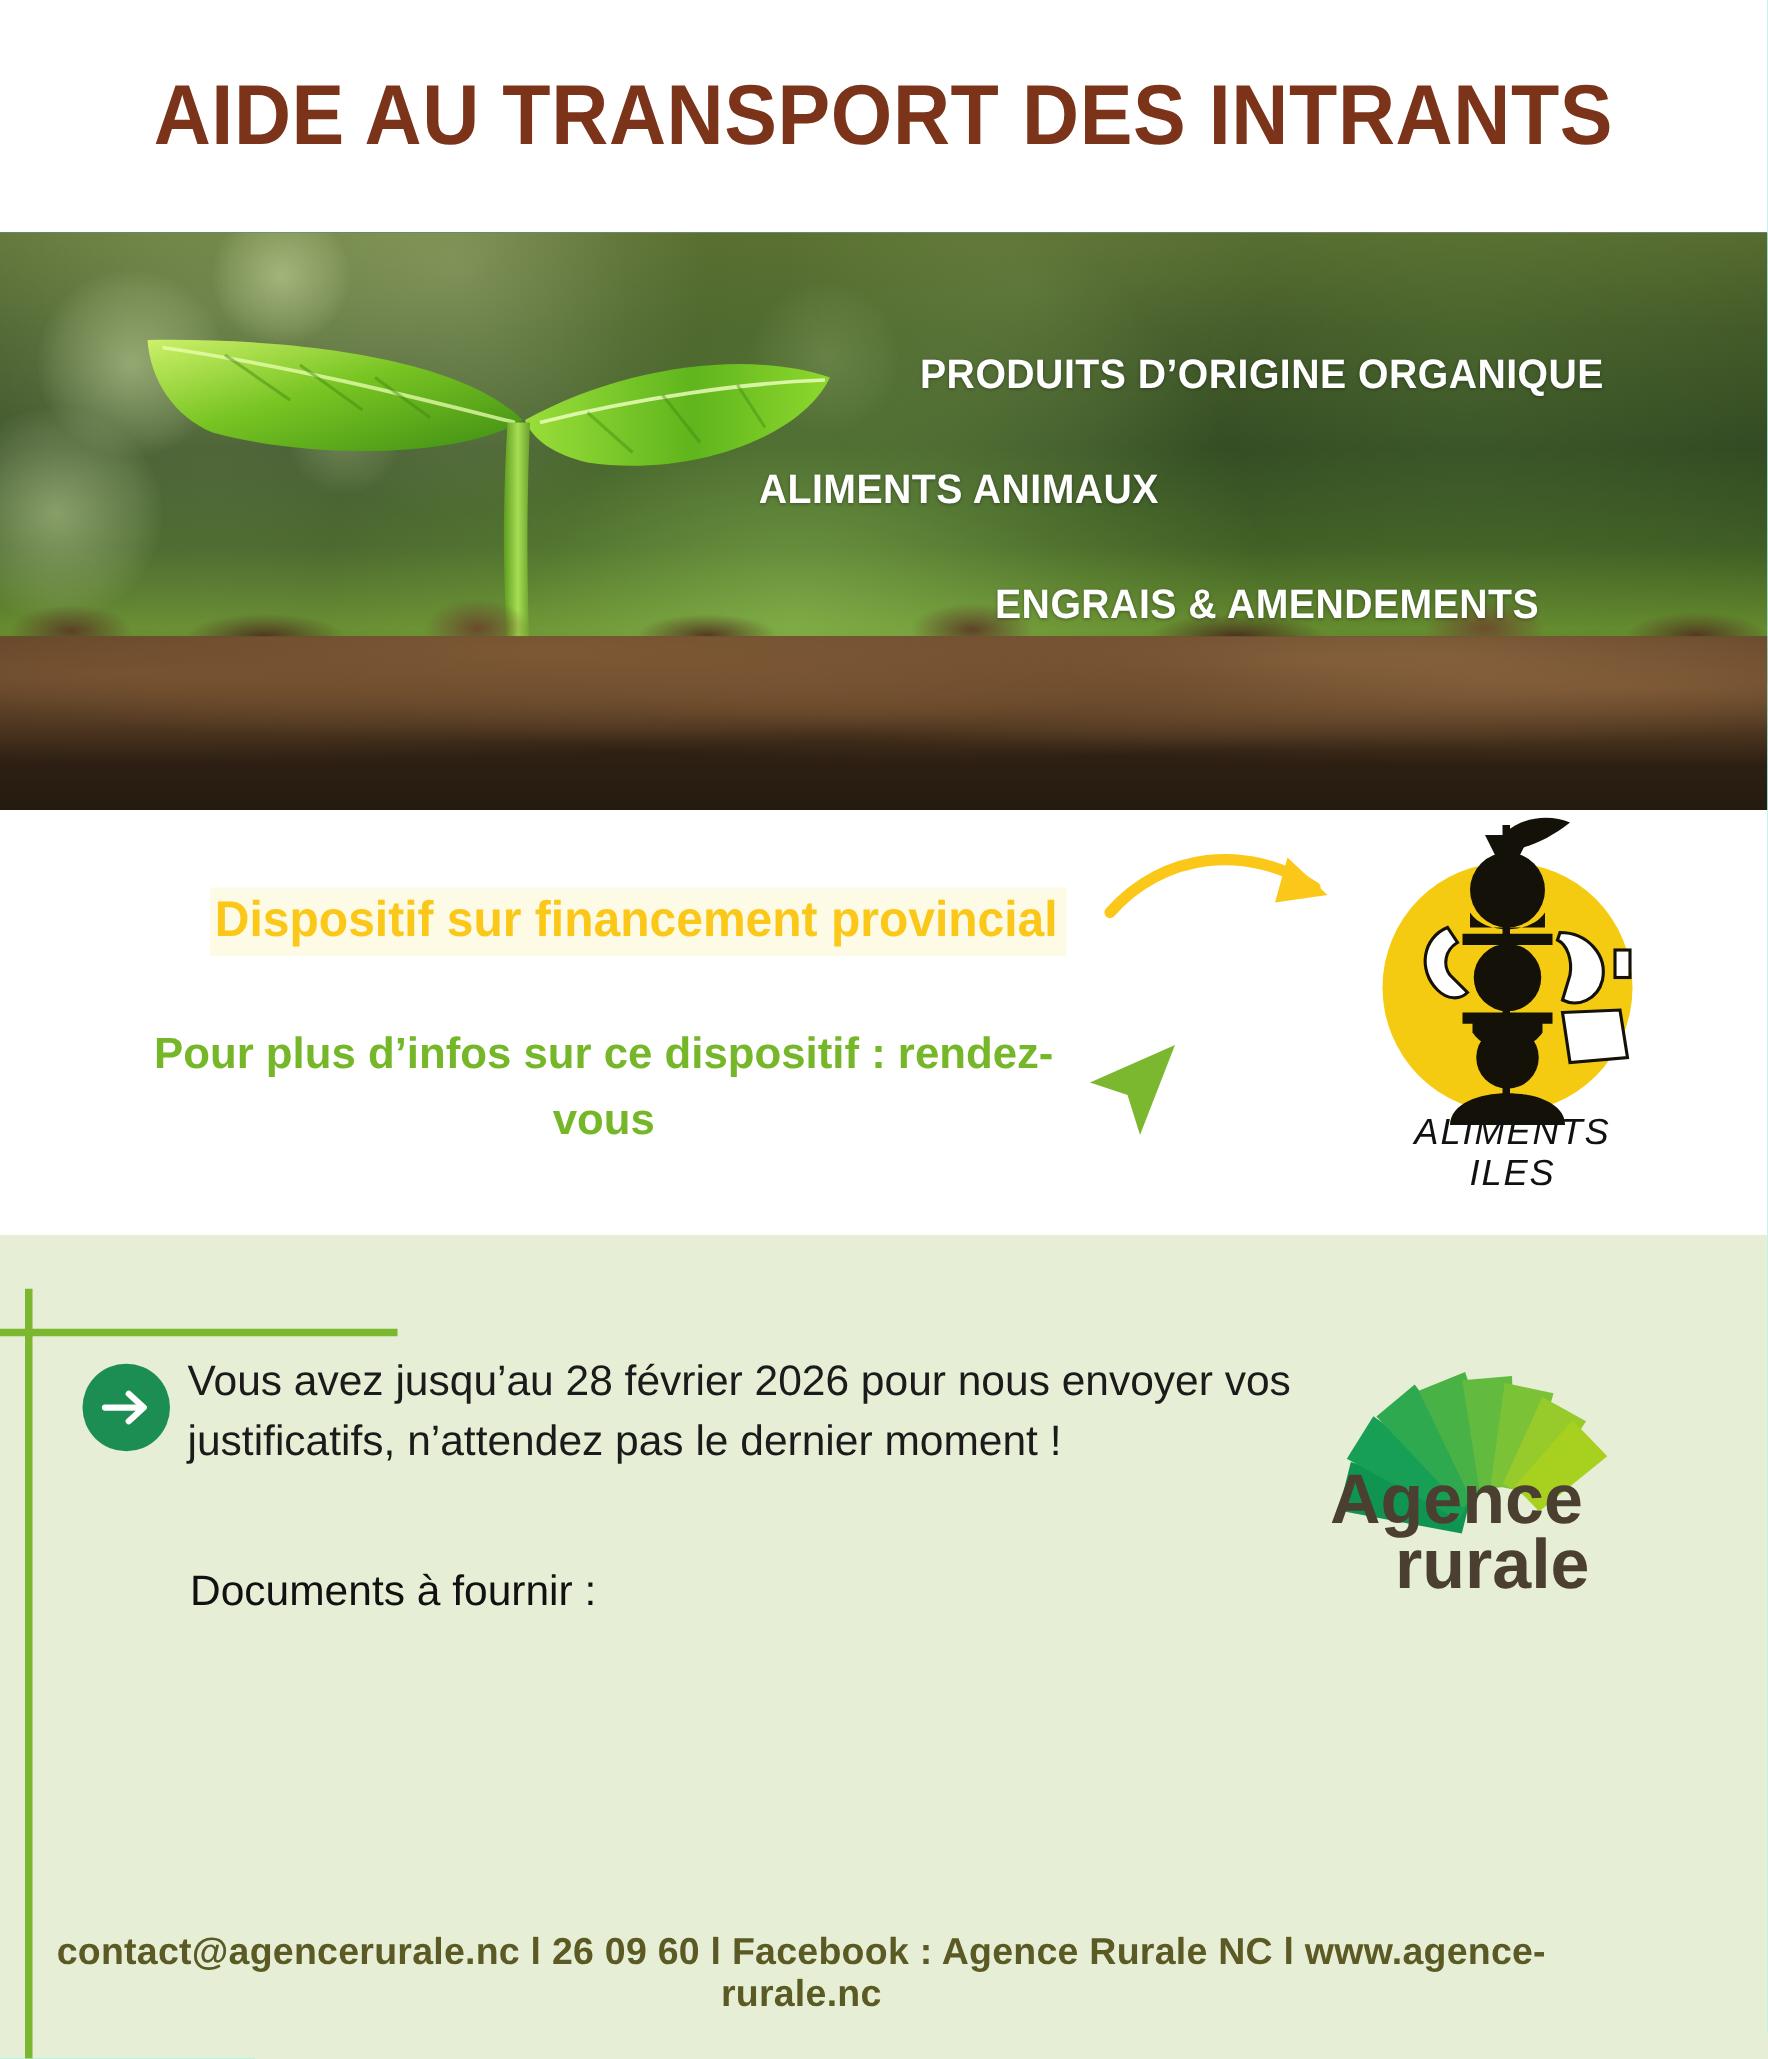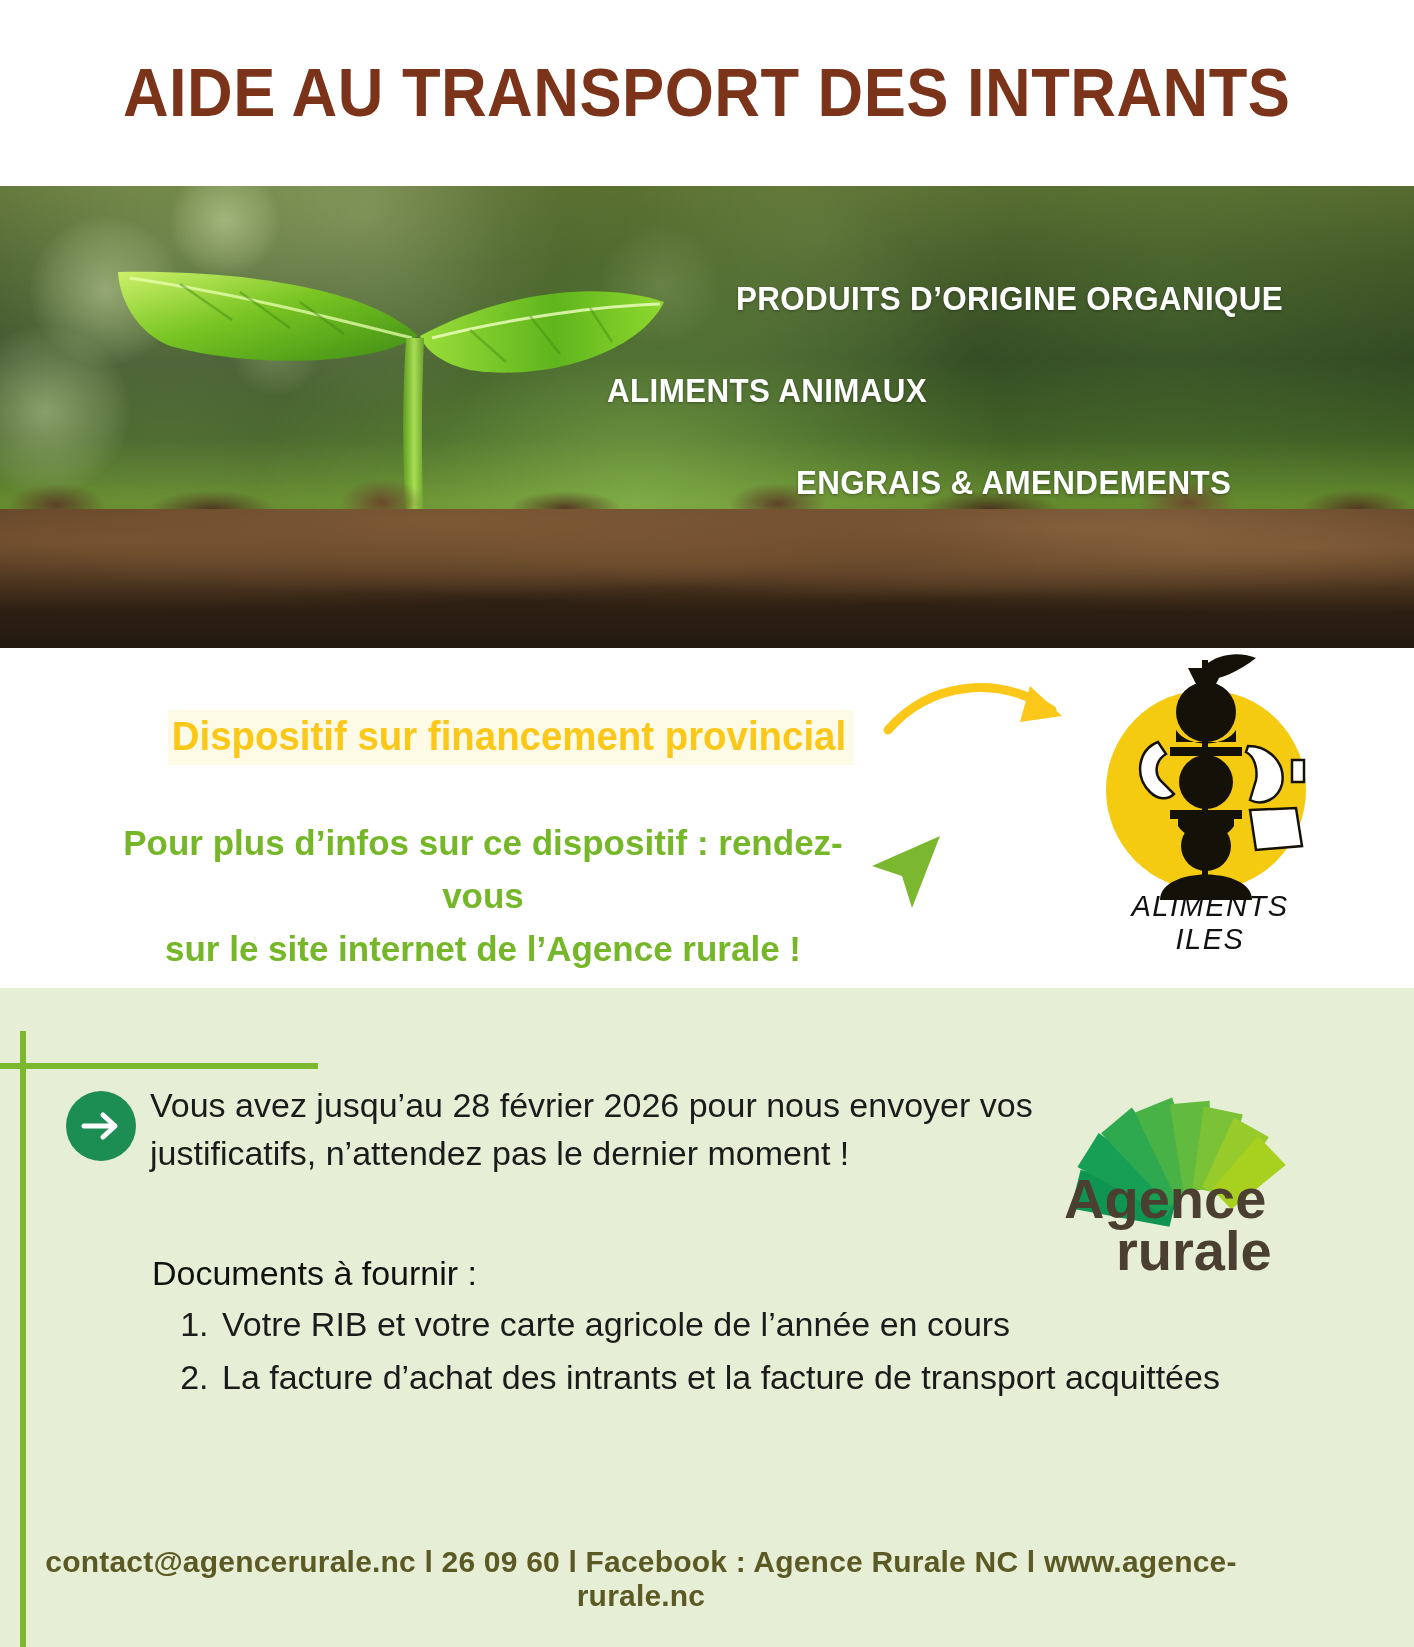--- a/index.html
+++ b/index.html
@@ -315,21 +315,20 @@
 
     <div class="mid-yellow">Dispositif sur financement provincial</div>
 
     <svg class="curve-arrow" width="200" height="110" viewBox="0 0 200 110">
       <path d="M8 62 C 50 14, 118 6, 172 42" stroke="#FBC81A" stroke-width="9" fill="none" stroke-linecap="round"></path>
       <path d="M150 18 L 182 48 L 140 54 Z" fill="#FBC81A"></path>
     </svg>
 
     <div class="mid-green">
       <span>Pour plus d’infos sur ce dispositif : rendez-vous</span><br>
-      <span>sur le site internet de l’Agence rurale !</span>
     </div>
 
     <svg class="cursor-arrow" width="90" height="90" viewBox="0 0 90 90">
       <path d="M78 8 L 10 38 L 40 48 L 50 80 Z" fill="#7CB82F"></path>
     </svg>
 
     <div class="province-logo">
       <svg width="228" height="270" viewBox="0 0 228 270">
         <circle cx="110" cy="140" r="100" fill="#F5CB11"></circle>
 
@@ -398,20 +397,16 @@
             <path d="M-14 -30 L 14 -30 L 20 -100 L -20 -100 Z" fill="#A8D11F"></path>
           </g>
       </g>
       <text x="14" y="150" font-family="Liberation Sans, sans-serif" font-weight="700" font-size="56" fill="#4A3F31">Agence</text>
       <text x="66" y="202" font-family="Liberation Sans, sans-serif" font-weight="700" font-size="56" fill="#4A3F31">rurale</text>
     </svg>
   </div>
 
   <div class="docs-title">Documents à fournir  :</div>
 
-  <ol class="docs-list">
-    <li>Votre RIB et votre carte agricole de l’année en cours</li>
-    <li>La facture d’achat des intrants et la facture de transport acquittées</li>
-  </ol>
 
   <div class="footer-contact">contact@agencerurale.nc l 26 09 60 l Facebook : Agence Rurale NC l www.agence-rurale.nc</div>
 
 </div>
 
 </body></html>

